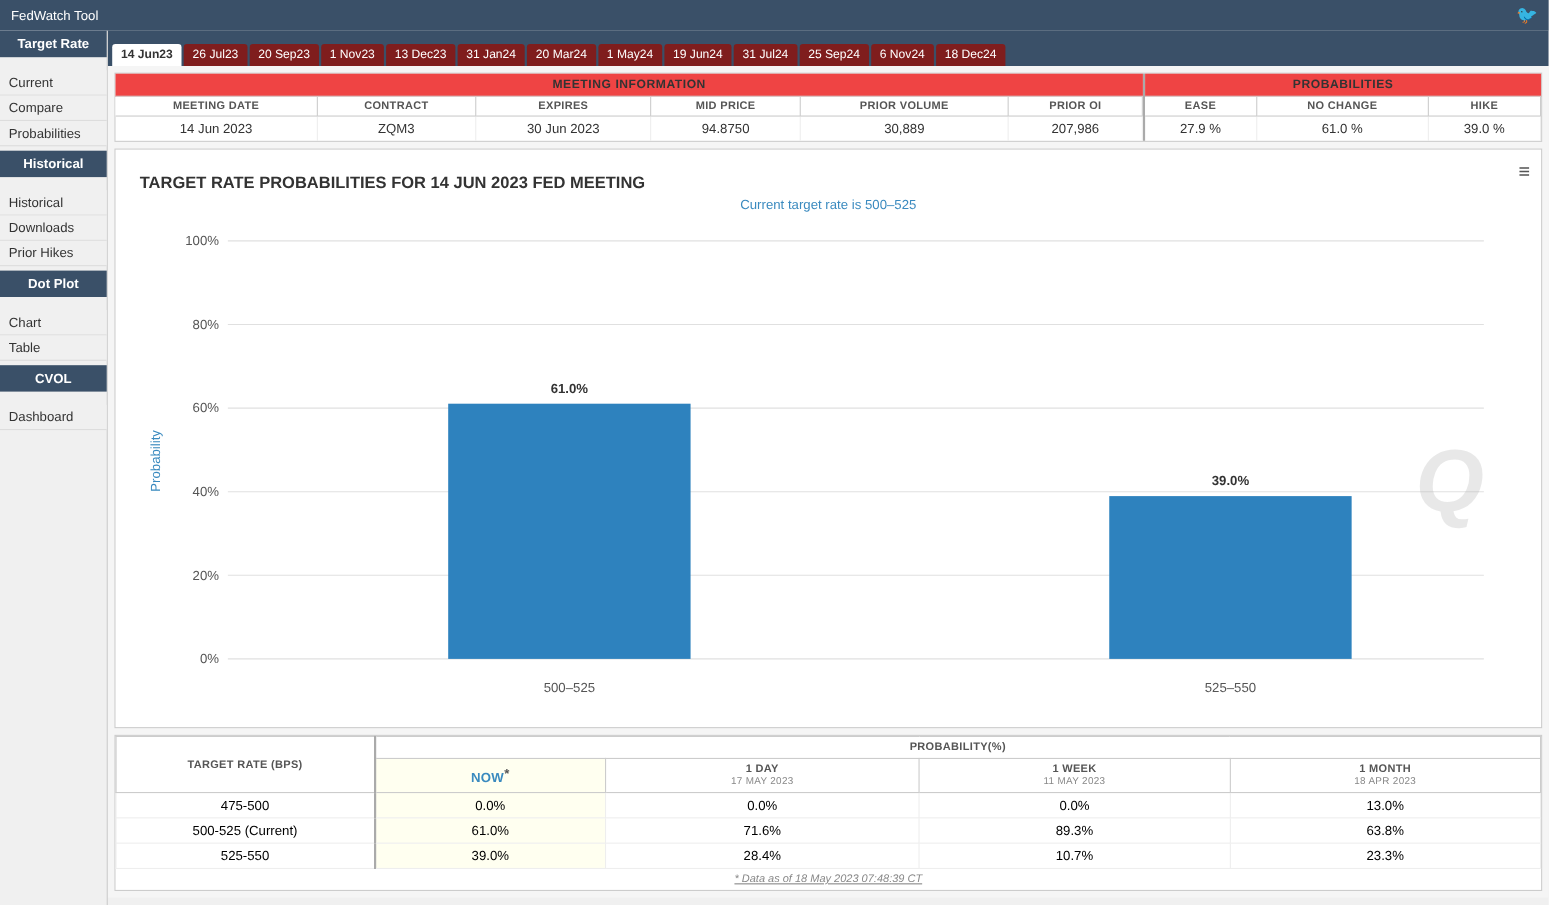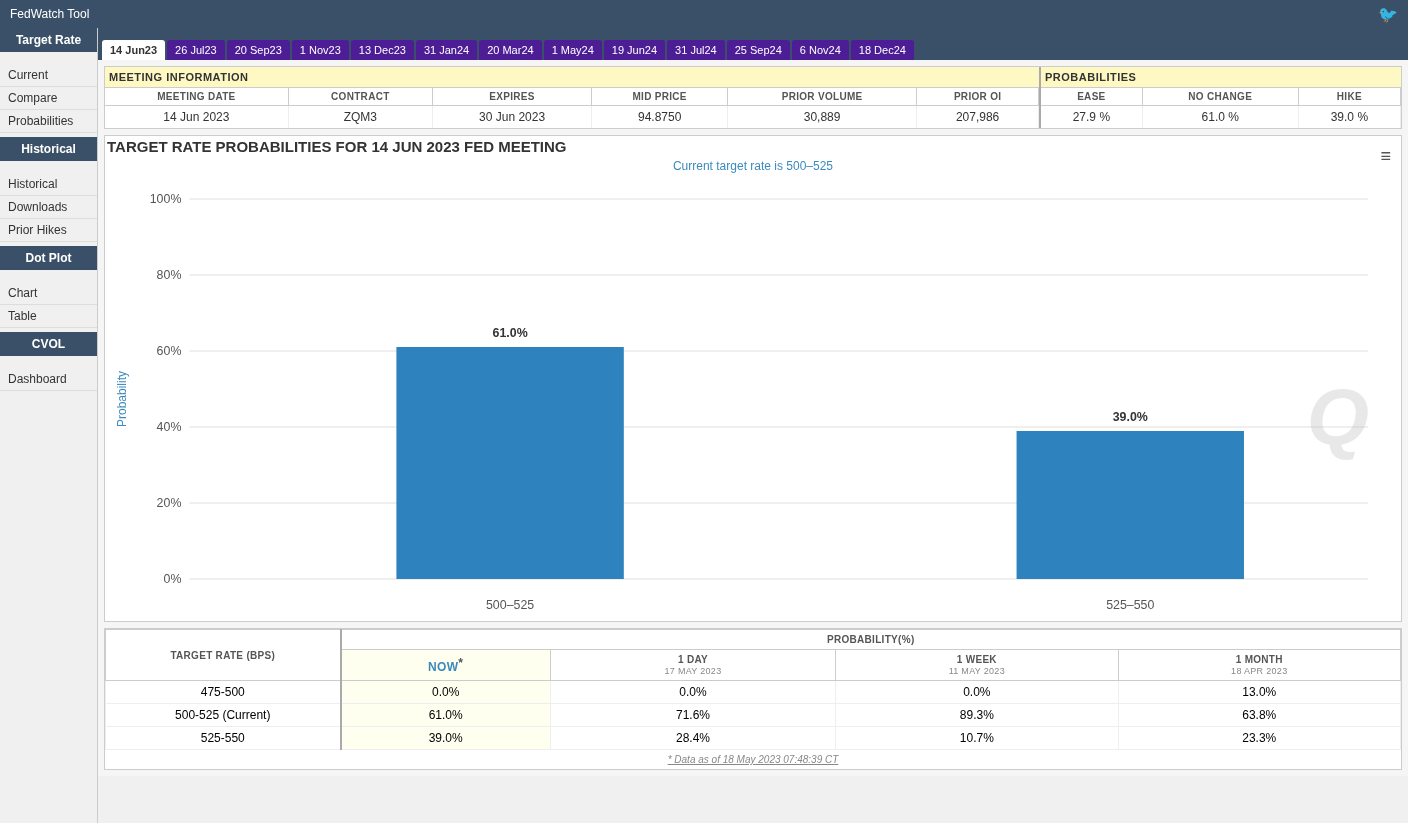--- a/index.html
+++ b/index.html
@@ -65,43 +65,43 @@
       height: 32px;
       align-items: flex-end;
     }
     .tab {
       padding: 4px 8px;
       color: white;
       cursor: pointer;
       font-size: 11px;
       border-radius: 3px 3px 0 0;
       margin-right: 2px;
-      background: #4c1d95;
+      background: #7f1d1d;
     }
     .tab.active {
       background: white;
       color: #333;
       font-weight: bold;
     }
 
     
     #content { padding: 6px; background: #f5f5f5; }
 
     
     .info-section {
       background: white;
       border: 1px solid #ccc;
       margin-bottom: 6px;
     }
     .info-tables { display: flex; }
     .meeting-info { flex: 1; border-right: 2px solid #aaa; }
     .prob-info { width: 360px; }
     .section-header {
-      background: #fef9c3;
-      text-align: left;
+      background: #ef4444;
+      text-align: center;
       font-weight: bold;
       font-size: 11px;
       color: #333;
       padding: 4px;
       border-bottom: 1px solid #ccc;
       letter-spacing: 0.5px;
     }
     .data-table { width: 100%; border-collapse: collapse; }
     .data-table th {
       background: white;
@@ -119,21 +119,21 @@
       padding: 4px 6px;
       border-right: 1px solid #eee;
       font-size: 12px;
       color: #333;
     }
 
     
     .chart-container {
       background: white;
       border: 1px solid #ccc;
-      padding: 2px;
+      padding: 22px;
       margin-bottom: 6px;
       position: relative;
     }
     .chart-title {
       font-size: 15px;
       font-weight: bold;
       color: #333;
       margin-bottom: 4px;
     }
     .chart-subtitle {

